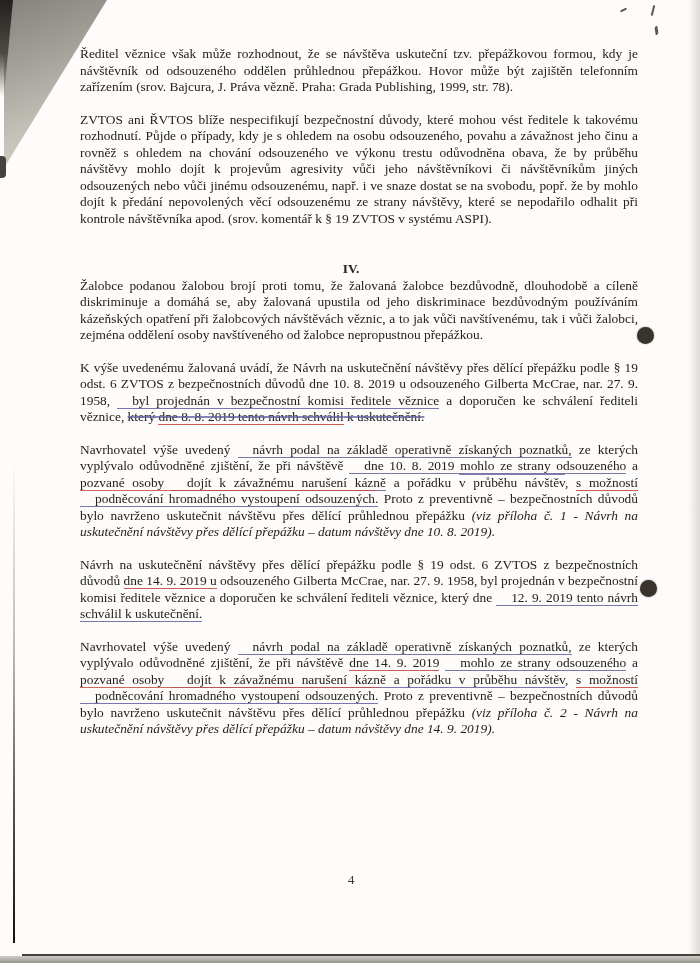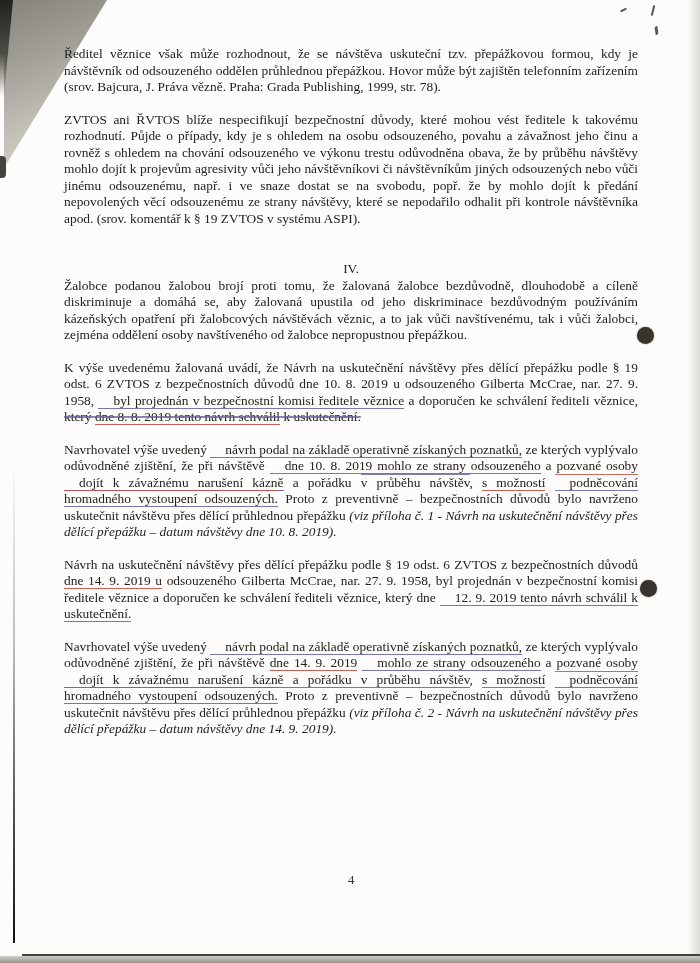--- a/index.html
+++ b/index.html
@@ -7,22 +7,22 @@
     position:relative;width:700px;height:963px;margin:0;
     background:#fdfcfa;overflow:hidden;
     font-family:"Liberation Serif", serif;
   }
   
   .content{
     position:absolute;left:64px;top:46px;width:574px;
     font-size:13.4px;line-height:16.5px;color:#24221d;
     text-align:justify;
   }
-  .content p{margin:0 0 16px 0;}
-  .heading{margin:34px 0 0 0;text-align:center;}
+  .content p{margin:0 0 16px 16px;}
+  .heading{margin:34px 0 0 0;text-align:center;font-weight:bold;}
   .page-number{
     position:absolute;top:872px;left:64px;width:574px;text-align:center;
     font-size:13.4px;color:#3a3833;font-family:"Liberation Serif",serif;
   }
   
   .u-blue{border-bottom:1.8px solid rgba(96,94,158,.85);padding-left:15px;}
   .u-red{border-bottom:1.8px solid rgba(199,77,70,.9);}
   .ot-blue{border-top:1.7px solid rgba(96,94,158,.8);}
   .ot-red{border-top:1.7px solid rgba(199,77,70,.85);}
   .lt-blue{text-decoration:line-through;text-decoration-color:rgba(96,94,158,.75);text-decoration-thickness:1.6px;}

